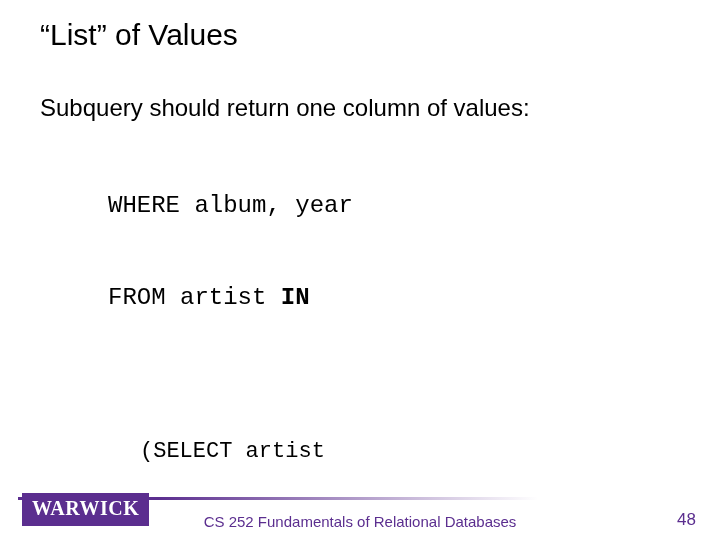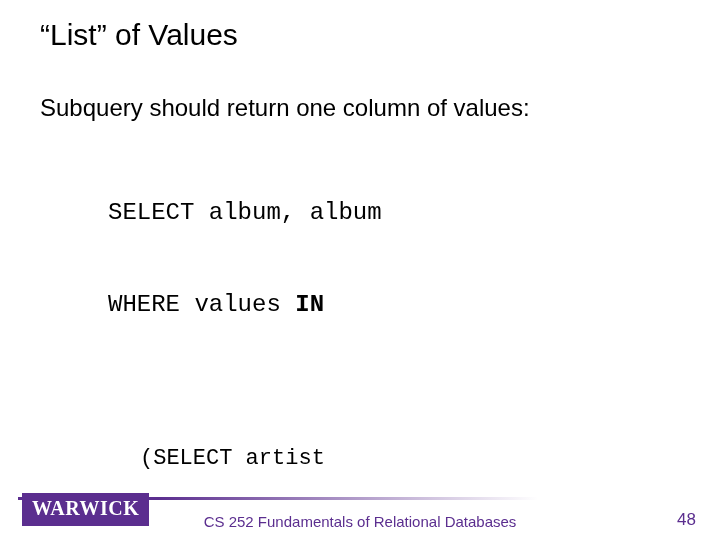--- a/index.html
+++ b/index.html
@@ -1,20 +1,20 @@
 <!DOCTYPE html>
 <html><head>
 <meta charset="utf-8">
 <style>
   html,body{margin:0;padding:0}
   body{width:720px;height:540px;background:#fff;font-family:Arial,Helvetica,sans-serif;color:#000;position:relative;overflow:hidden}
   .slide{width:720px;height:540px;position:relative}
   .title{font-size:30px;font-weight:400;font-family:Arial,sans-serif;position:absolute;left:40px;top:18px}
   .body{position:absolute;left:40px;top:92px;width:640px;font-size:24px;line-height:1.35}
-  .intro{margin-bottom:12px}
+  .intro{margin-bottom:5px}
   .sql1{font-family:"Courier New",Courier,monospace;font-size:24px;margin-left:68px;line-height:1.28;white-space:pre}
   .kw{font-weight:bold}
   .sql2{font-family:"Courier New",Courier,monospace;font-size:22px;margin-left:100px;line-height:1.3;white-space:pre;margin-top:6px}
 
   .logo{position:absolute;left:22px;bottom:14px;display:flex;align-items:center}
   .logo-badge{background:#5b2e8f;padding:4px 10px 6px 10px;position:relative}
   .logo-text{font-family:"Times New Roman",serif;font-size:20px;font-weight:bold;letter-spacing:0.5px;color:#fff}
   .logo-stripe{position:absolute;left:18px;bottom:40px;width:680px;height:3px;background:linear-gradient(to right,#5b2e8f 0,#5b2e8f 140px,rgba(91,46,143,0) 520px)}
   .footer{position:absolute;left:0;right:0;bottom:10px;text-align:center;font-size:15px;color:#5b2e8f}
   .pagenum{position:absolute;right:24px;bottom:10px;font-size:17px;color:#5b2e8f}
@@ -23,22 +23,22 @@
 <body>
 
 <div class="slide">
 
   <div class="title">“List” of Values</div>
 
   <div class="body">
     <div class="intro">Subquery should return one column of values:</div>
 
     <div class="sql1">
-      <div>SELECT album, album</div>
-      <div><span>WHERE values </span><span class="kw">IN</span></div>
+      <div>WHERE album, year</div>
+      <div><span>FROM artist </span><span class="kw">IN</span></div>
     </div>
 
     <div class="sql2">
       <div>(SELECT artist</div>
       
       
     </div>
 
   </div>
 

